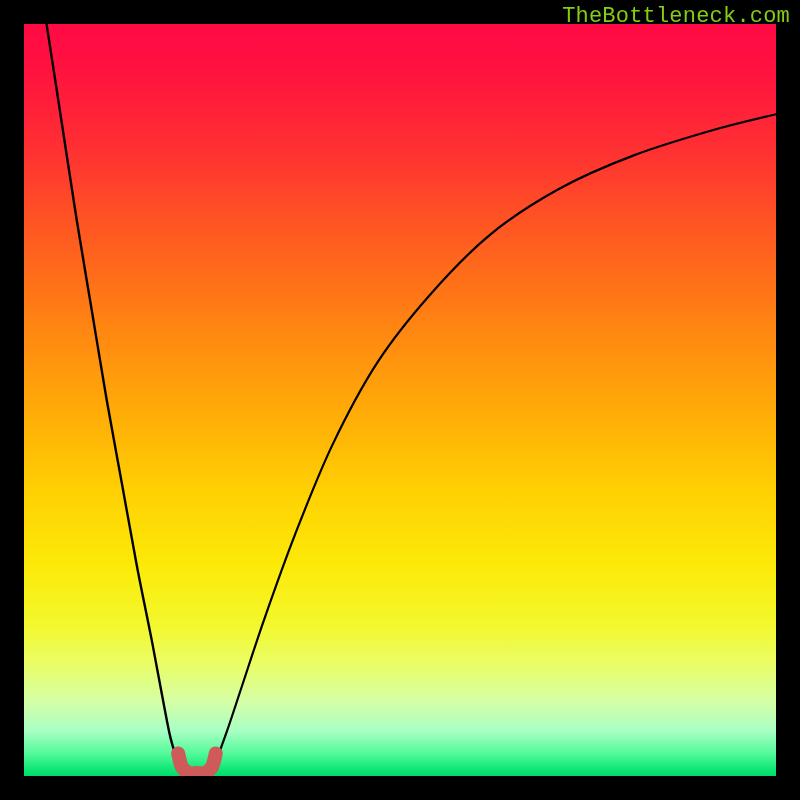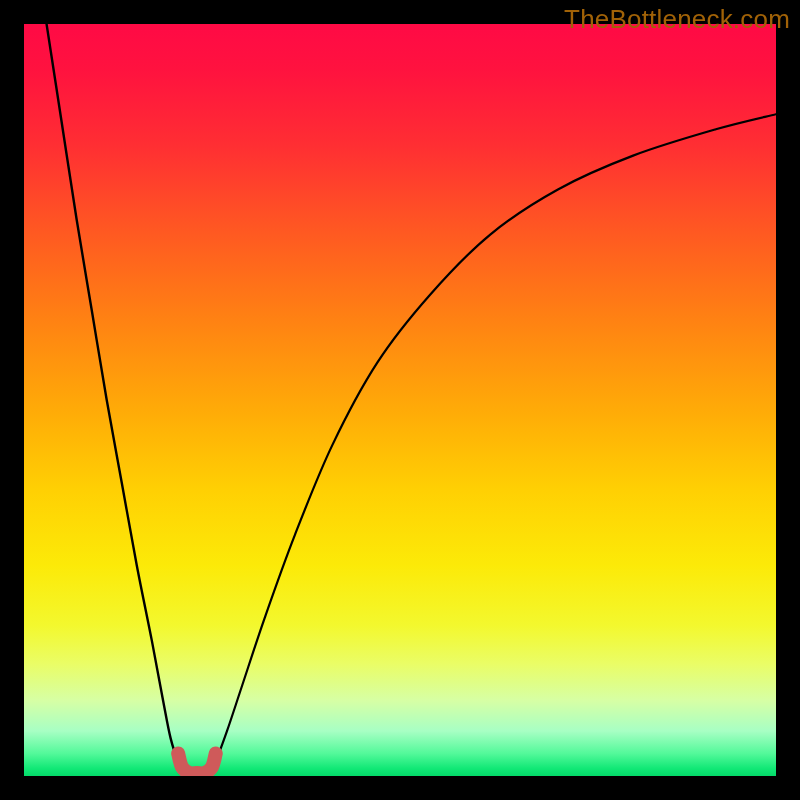--- a/index.html
+++ b/index.html
@@ -44,25 +44,26 @@
       #a8ffc4 94%,
       #53f99a 97%,
       #11e876 99%,
       #04da69 100%
     );
   }
   .watermark {
     position: absolute;
     top: 4px;
     right: 10px;
-    font-size: 26px;
-    color: #a16207;
+    font-size: 22px;
+    color: #84cc16;
     font-weight: 500;
     letter-spacing: 0.2px;
     user-select: none;
+    font-family: Liberation Mono, monospace;
   }
   svg.curves {
     position: absolute;
     inset: 0;
     width: 100%;
     height: 100%;
   }
 </style>
 </head>
 <body>

